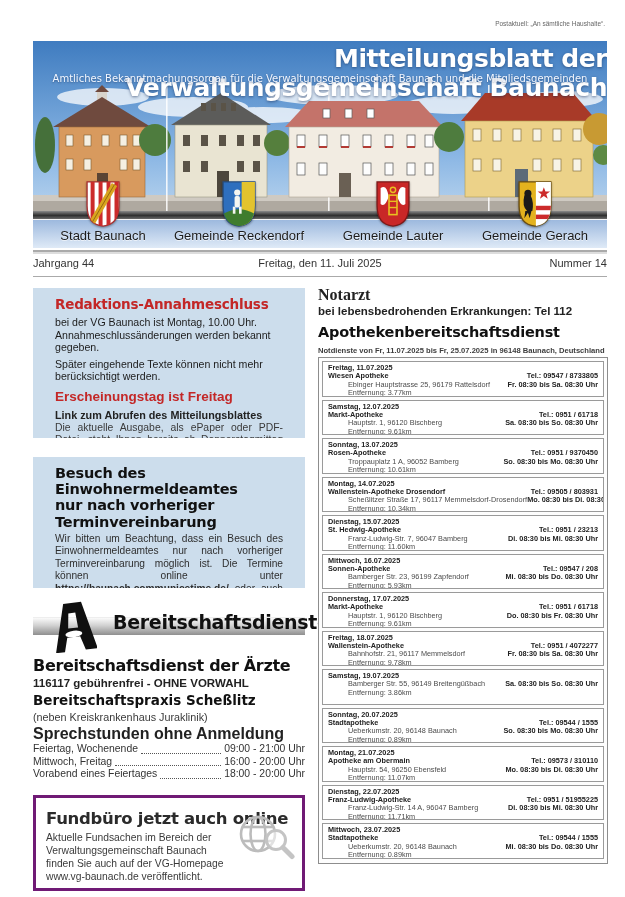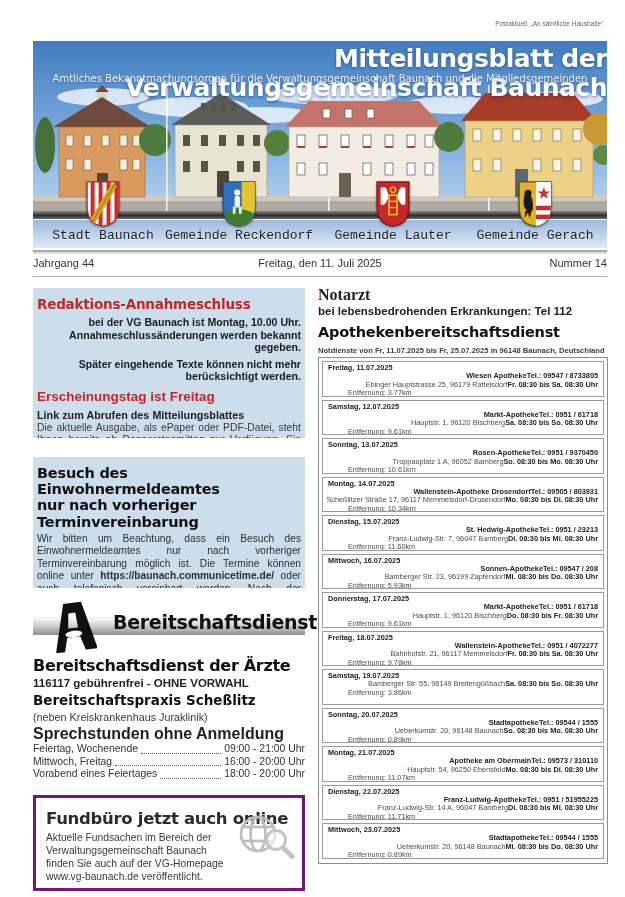--- a/index.html
+++ b/index.html
@@ -19,35 +19,35 @@
     text-shadow:0 1px 3px rgba(20,40,80,.55);}
   #banner-subtitle{position:absolute;left:0;top:32px;width:100%;text-align:center;color:#f2f7ff;
     font-family:"DejaVu Sans",sans-serif;font-size:10px;font-weight:500;
     text-shadow:0 1px 2px rgba(20,40,80,.5);}
   #darkbar{position:absolute;left:0;top:170px;width:100%;height:8px;
     background:linear-gradient(#8a8a8a,#2f2f2f 55%,#6a6a6a);border-bottom:1px solid #f5f5f5;}
   #namesband{position:absolute;left:0;top:179px;width:100%;height:28px;
     background:linear-gradient(#9db9de,#dfeaf7);}
   .muni{position:absolute;top:140px;width:150px;transform:translateX(-50%);text-align:center;}
   .muni svg{display:block;margin:0 auto;filter:drop-shadow(0 1px 1px rgba(0,0,0,.4));}
-  .muni .lbl{margin-top:1px;font-family:Liberation Mono, monospace;font-size:13px;color:#1c1c1c;
+  .muni .lbl{margin-top:1px;font-family:Liberation Sans, sans-serif;font-size:13px;color:#1c1c1c;
     white-space:nowrap;text-shadow:0 1px 0 rgba(255,255,255,.6);}
 
   
   #rule-top{left:33px;top:250px;width:574px;height:2px;background:#aaa;box-shadow:0 2px 0 #ddd;}
   #issue{left:33px;top:257px;width:574px;font-size:11px;color:#333;display:flex;justify-content:space-between;}
   #issue .mid{position:absolute;left:0;width:100%;text-align:center;}
   #rule-bottom{left:33px;top:276px;width:574px;height:1px;background:#aaa;}
 
   
-  .bluebox{background:#ccddec;padding:8px 4px;box-sizing:border-box;overflow:hidden;}
+  .bluebox{background:#ccddec;padding:8px 22px;box-sizing:border-box;overflow:hidden;}
   #box1{left:33px;top:288px;width:272px;height:150px;}
   #box1 h2{margin:0 0 4px;font-size:13.5px;font-weight:700;color:#c32727;
     font-family:"DejaVu Sans",sans-serif;letter-spacing:-.2px;}
-  .b-line{font-size:10.6px;font-weight:700;line-height:1.18;color:#1c1c1c;text-align:right;}
+  .b-line{font-size:10.6px;font-weight:400;line-height:1.18;color:#1c1c1c;}
   #box1 .gap{height:4px;}
   #box1 .red-big{font-size:13.5px;font-weight:700;color:#c32727;margin:6px 0 5px;}
   #box1 .link-title{font-size:10.8px;font-weight:700;margin-bottom:1px;}
   #box1 .link-text{font-size:10.4px;color:#3a3a3a;line-height:1.2;text-align:justify;}
 
   #box2{left:33px;top:457px;width:272px;height:131px;}
   #box2 h2{margin:0 0 3px;font-size:14.5px;line-height:1.12;font-weight:700;color:#111;
     font-family:"DejaVu Sans",sans-serif;letter-spacing:-.2px;}
   #box2 p{margin:0;font-size:10.2px;line-height:1.22;color:#2e2e2e;text-align:justify;}
   #box2 .url{font-weight:700;}
@@ -85,21 +85,21 @@
   #emergency .t{font-family:Liberation Serif, serif;font-size:16px;font-weight:700;}
   #emergency .x{font-size:11.5px;font-weight:700;margin-top:1px;}
   #pharm-head{left:318px;top:324px;width:290px;font-family:"DejaVu Sans",sans-serif;
     font-size:14.5px;font-weight:700;color:#111;letter-spacing:-.2px;}
   #pharm-note{left:318px;top:346px;width:290px;font-size:7.6px;font-weight:700;color:#3d3d3d;}
   #pharm-table{left:318px;top:357px;width:290px;height:507px;border:1px solid #8d8d8d;
     box-sizing:border-box;padding:3px 3px;background:#fdfdfd;overflow:hidden;}
   .ph-entry{border:1px solid #9a9a9a;background:#fff;margin-bottom:3px;padding:2px 5px;
     height:35.5px;box-sizing:border-box;font-size:7.3px;line-height:1.16;color:#222;overflow:hidden;}
   .ph-date{font-weight:700;}
-  .ph-row{display:flex;justify-content:flex-end;white-space:nowrap;}
+  .ph-row{display:flex;justify-content:space-between;white-space:nowrap;}
   .ph-name,.ph-tel,.ph-hours{font-weight:700;}
   .ph-addr,.ph-dist{color:#4c4c4c;padding-left:20px;}
 </style>
 </head>
 <body>
 
 <div id="page">
 
   <div class="abs" id="postal">Postaktuell: „An sämtliche Haushalte“.</div>
 

